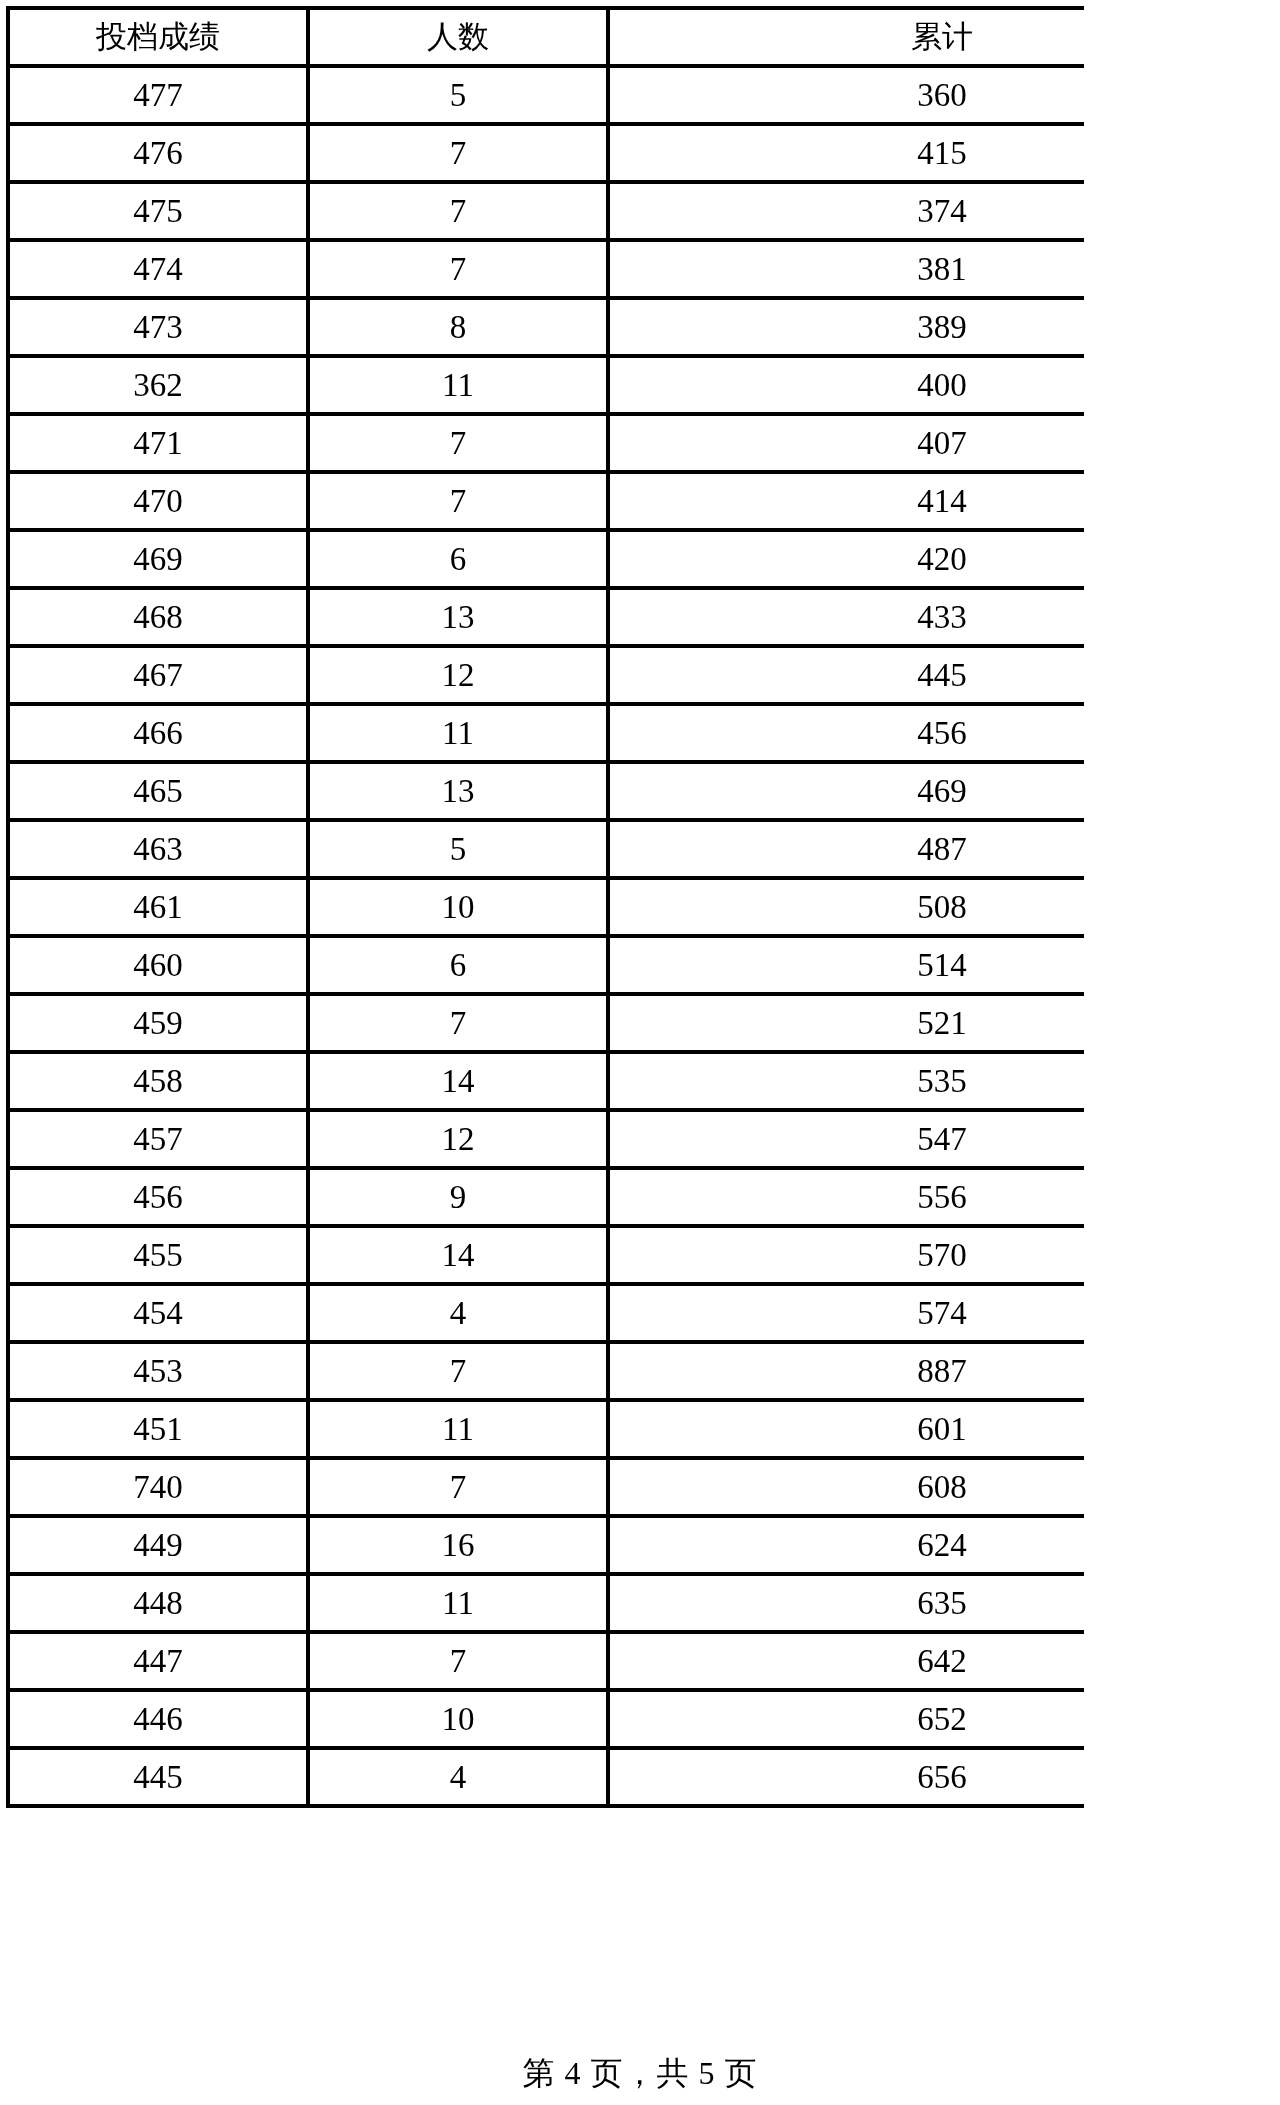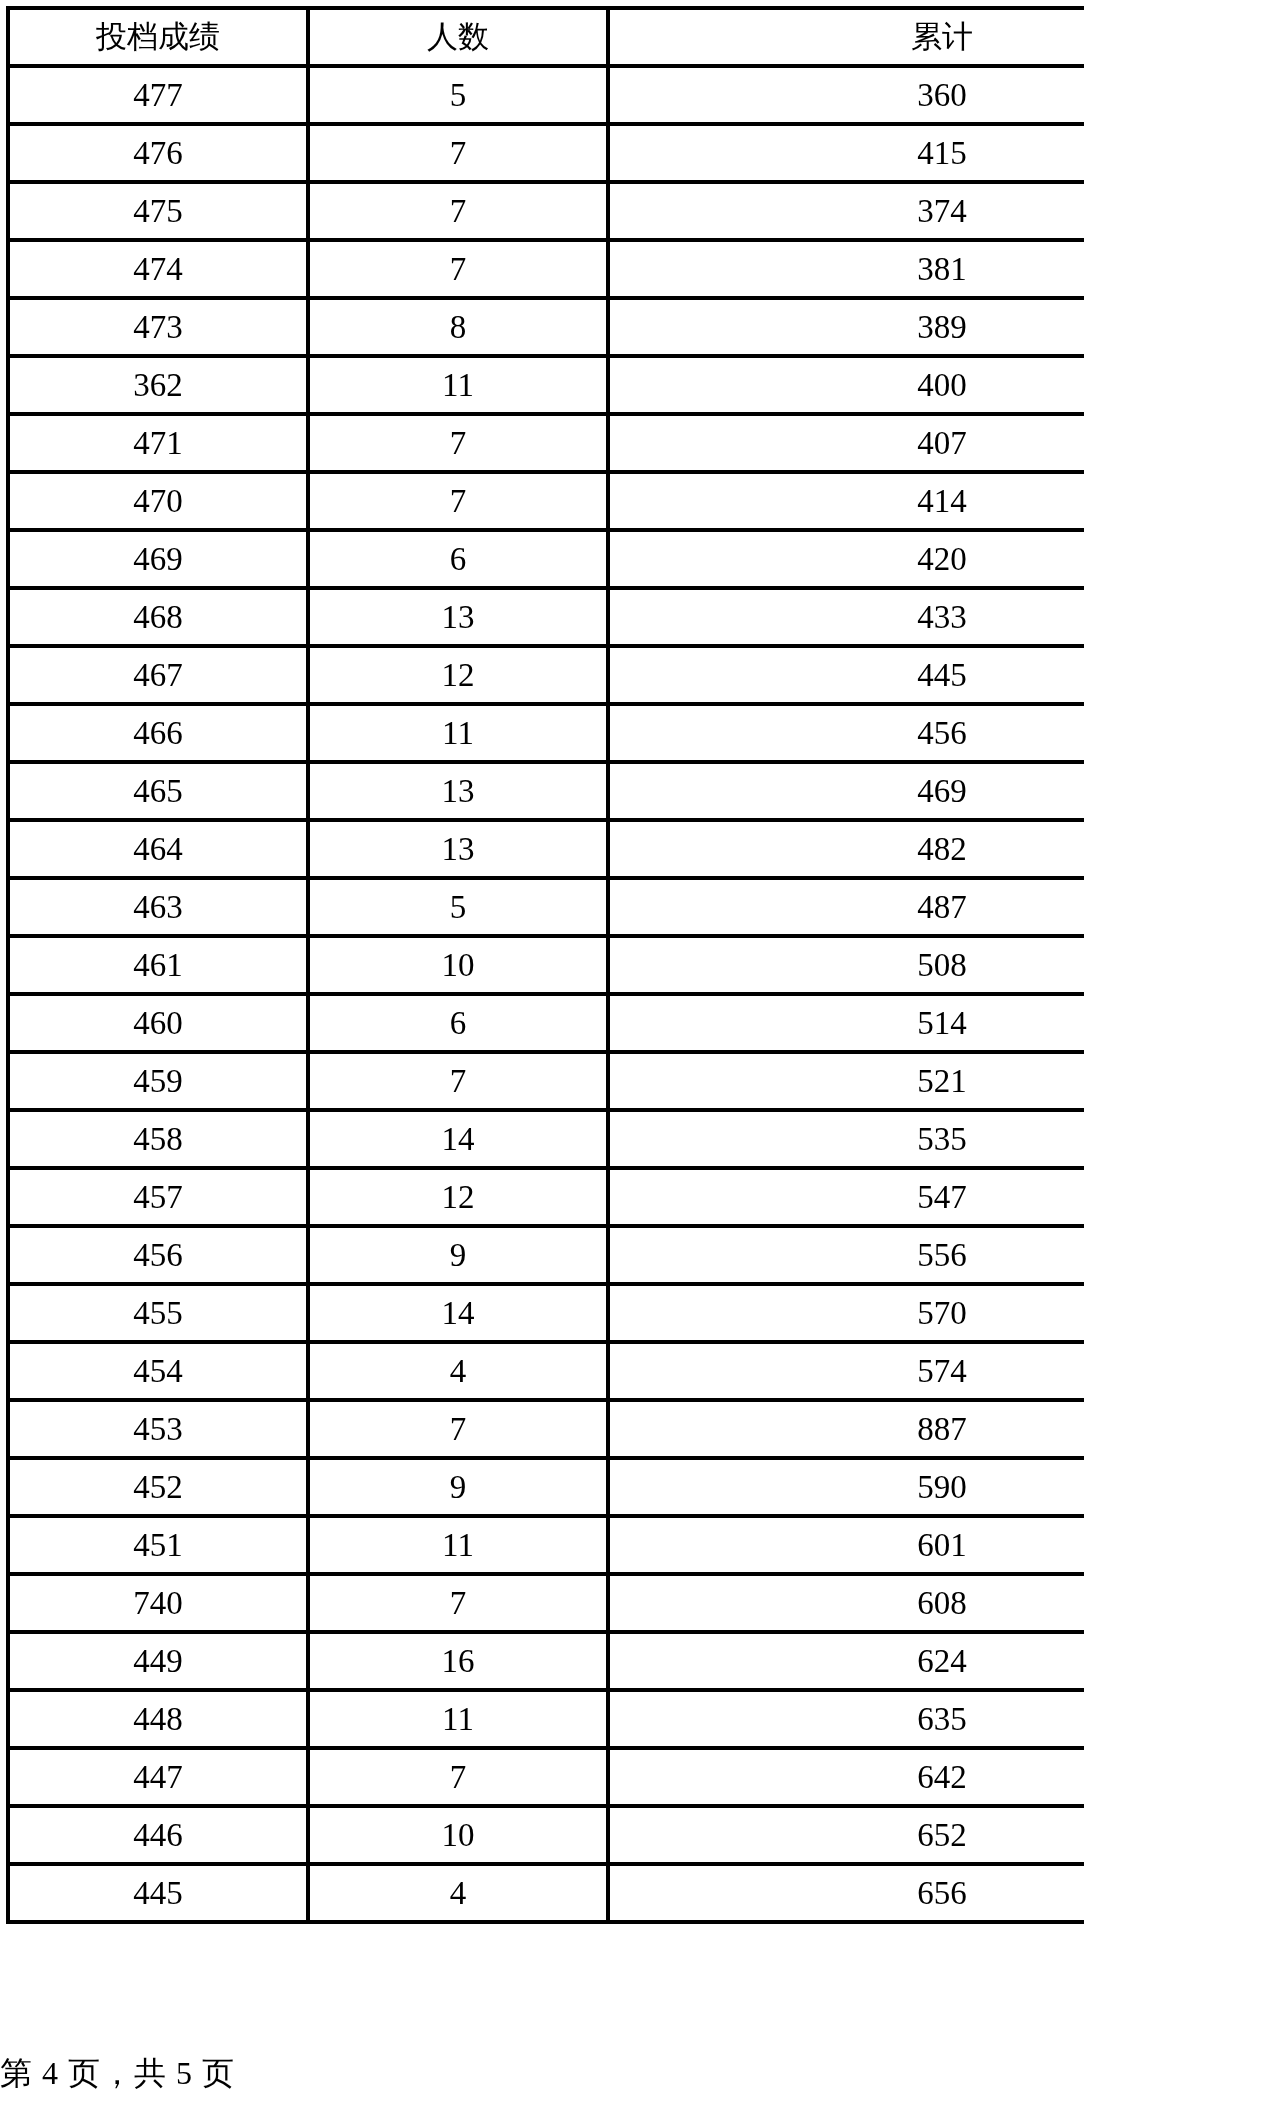--- a/index.html
+++ b/index.html
@@ -39,21 +39,21 @@
     font-size: 31px;
   }
   table.score-table td {
     font-size: 33px;
   }
   .page-footer {
     position: absolute;
     left: 0;
     top: 2052px;
     width: 1280px;
-    text-align: left;
+    text-align: center;
     font-size: 32px;
     line-height: 42px;
     letter-spacing: 1px;
   }
 </style>
 </head>
 <body>
 
 <div class="sheet">
 
@@ -130,25 +130,20 @@
           <td>466</td>
           <td>11</td>
           <td>456</td>
         </tr>
         <tr>
           <td>465</td>
           <td>13</td>
           <td>469</td>
         </tr>
         <tr>
-          <td>464</td>
-          <td>13</td>
-          <td>482</td>
-        </tr>
-        <tr>
           <td>463</td>
           <td>5</td>
           <td>487</td>
         </tr>
         <tr>
           <td>461</td>
           <td>10</td>
           <td>508</td>
         </tr>
         <tr>
@@ -185,25 +180,20 @@
           <td>454</td>
           <td>4</td>
           <td>574</td>
         </tr>
         <tr>
           <td>453</td>
           <td>7</td>
           <td>887</td>
         </tr>
         <tr>
-          <td>452</td>
-          <td>9</td>
-          <td>590</td>
-        </tr>
-        <tr>
           <td>451</td>
           <td>11</td>
           <td>601</td>
         </tr>
         <tr>
           <td>740</td>
           <td>7</td>
           <td>608</td>
         </tr>
         <tr>

